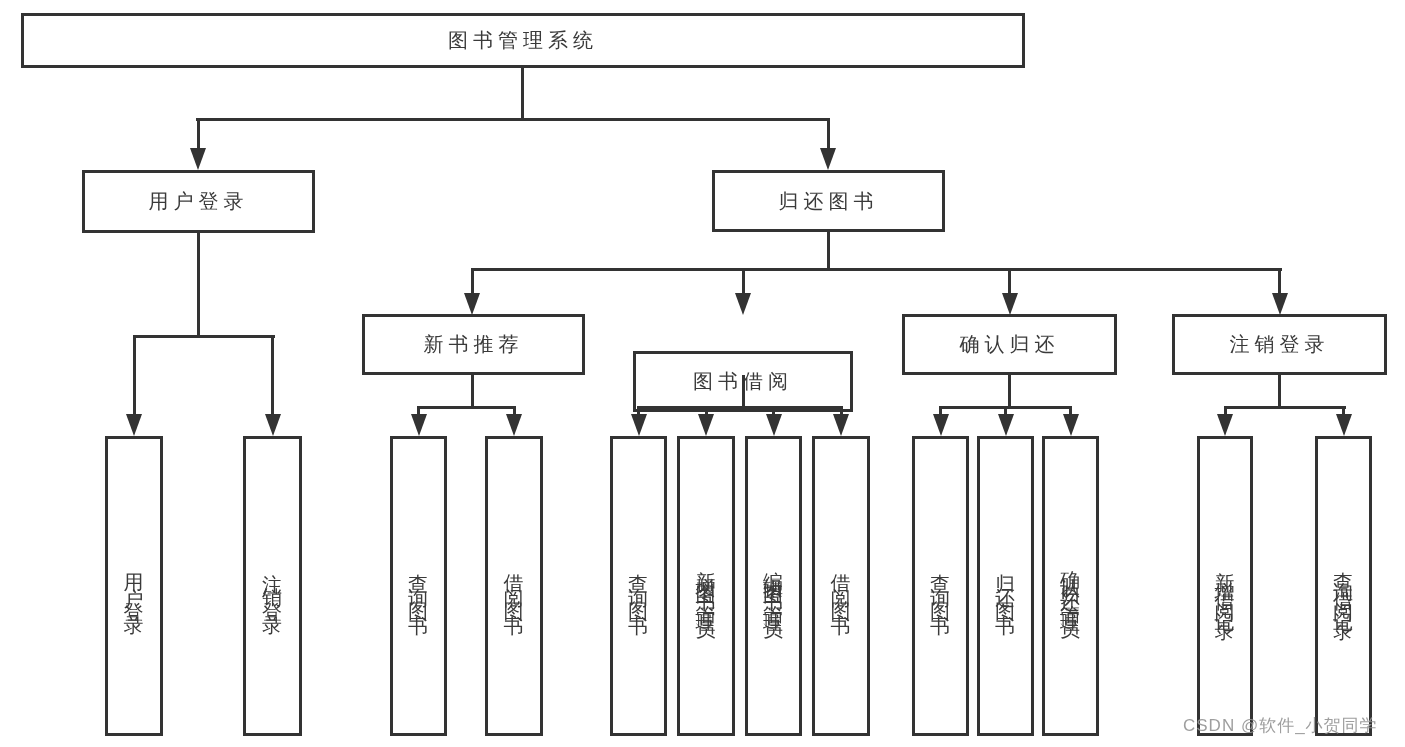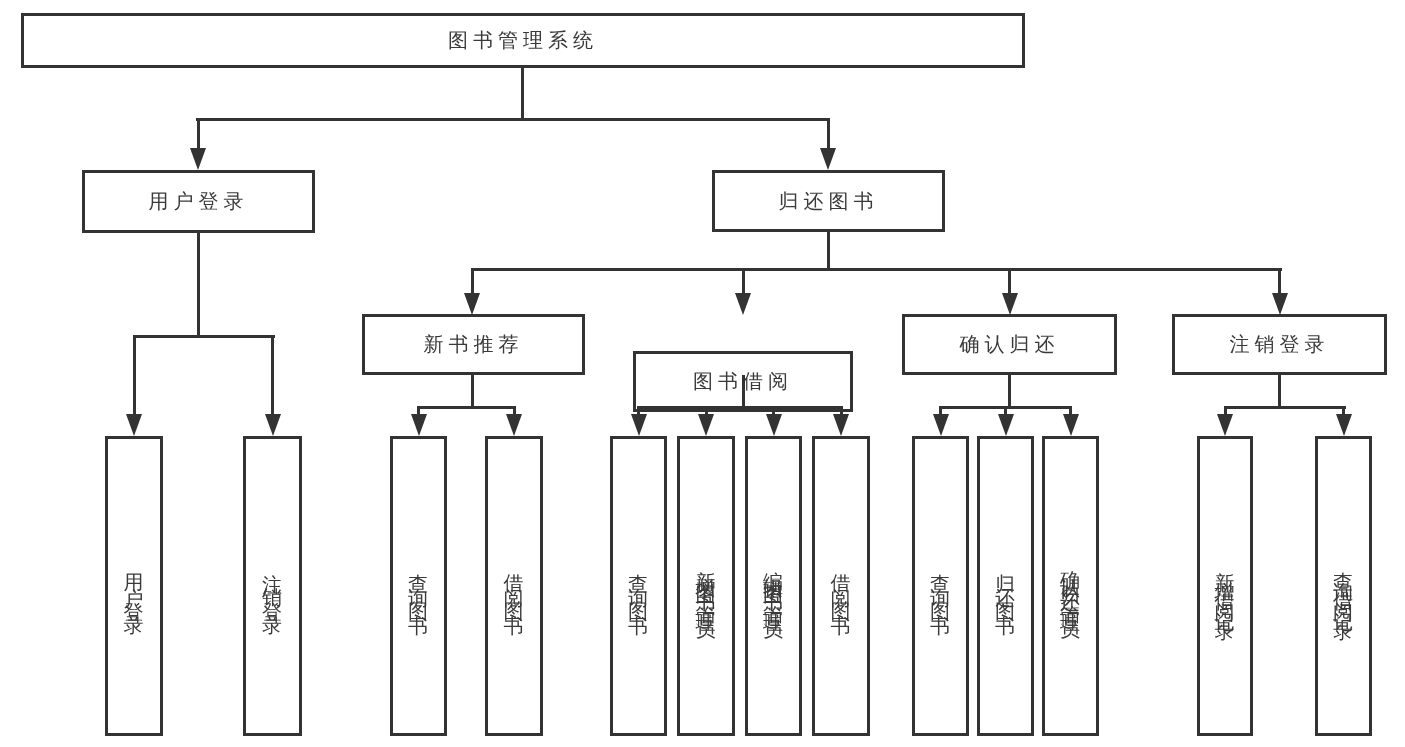--- a/index.html
+++ b/index.html
@@ -179,14 +179,15 @@
   <div class="ln" style="left:1069px;top:406px;width:3px;height:10px;"></div>
   <div class="arrow" style="left:1062.5px;top:414px;"></div>
 
   <div class="ln" style="left:1278px;top:375px;width:3px;height:34px;"></div>
   <div class="ln" style="left:1223.5px;top:406px;width:122px;height:3px;"></div>
   <div class="ln" style="left:1223.5px;top:406px;width:3px;height:10px;"></div>
   <div class="arrow" style="left:1217px;top:414px;"></div>
   <div class="ln" style="left:1342px;top:406px;width:3px;height:10px;"></div>
   <div class="arrow" style="left:1335.5px;top:414px;"></div>
 
+  <div class="watermark">CSDN @软件_小贺同学</div>
 
 </div>
 
 </body></html>

